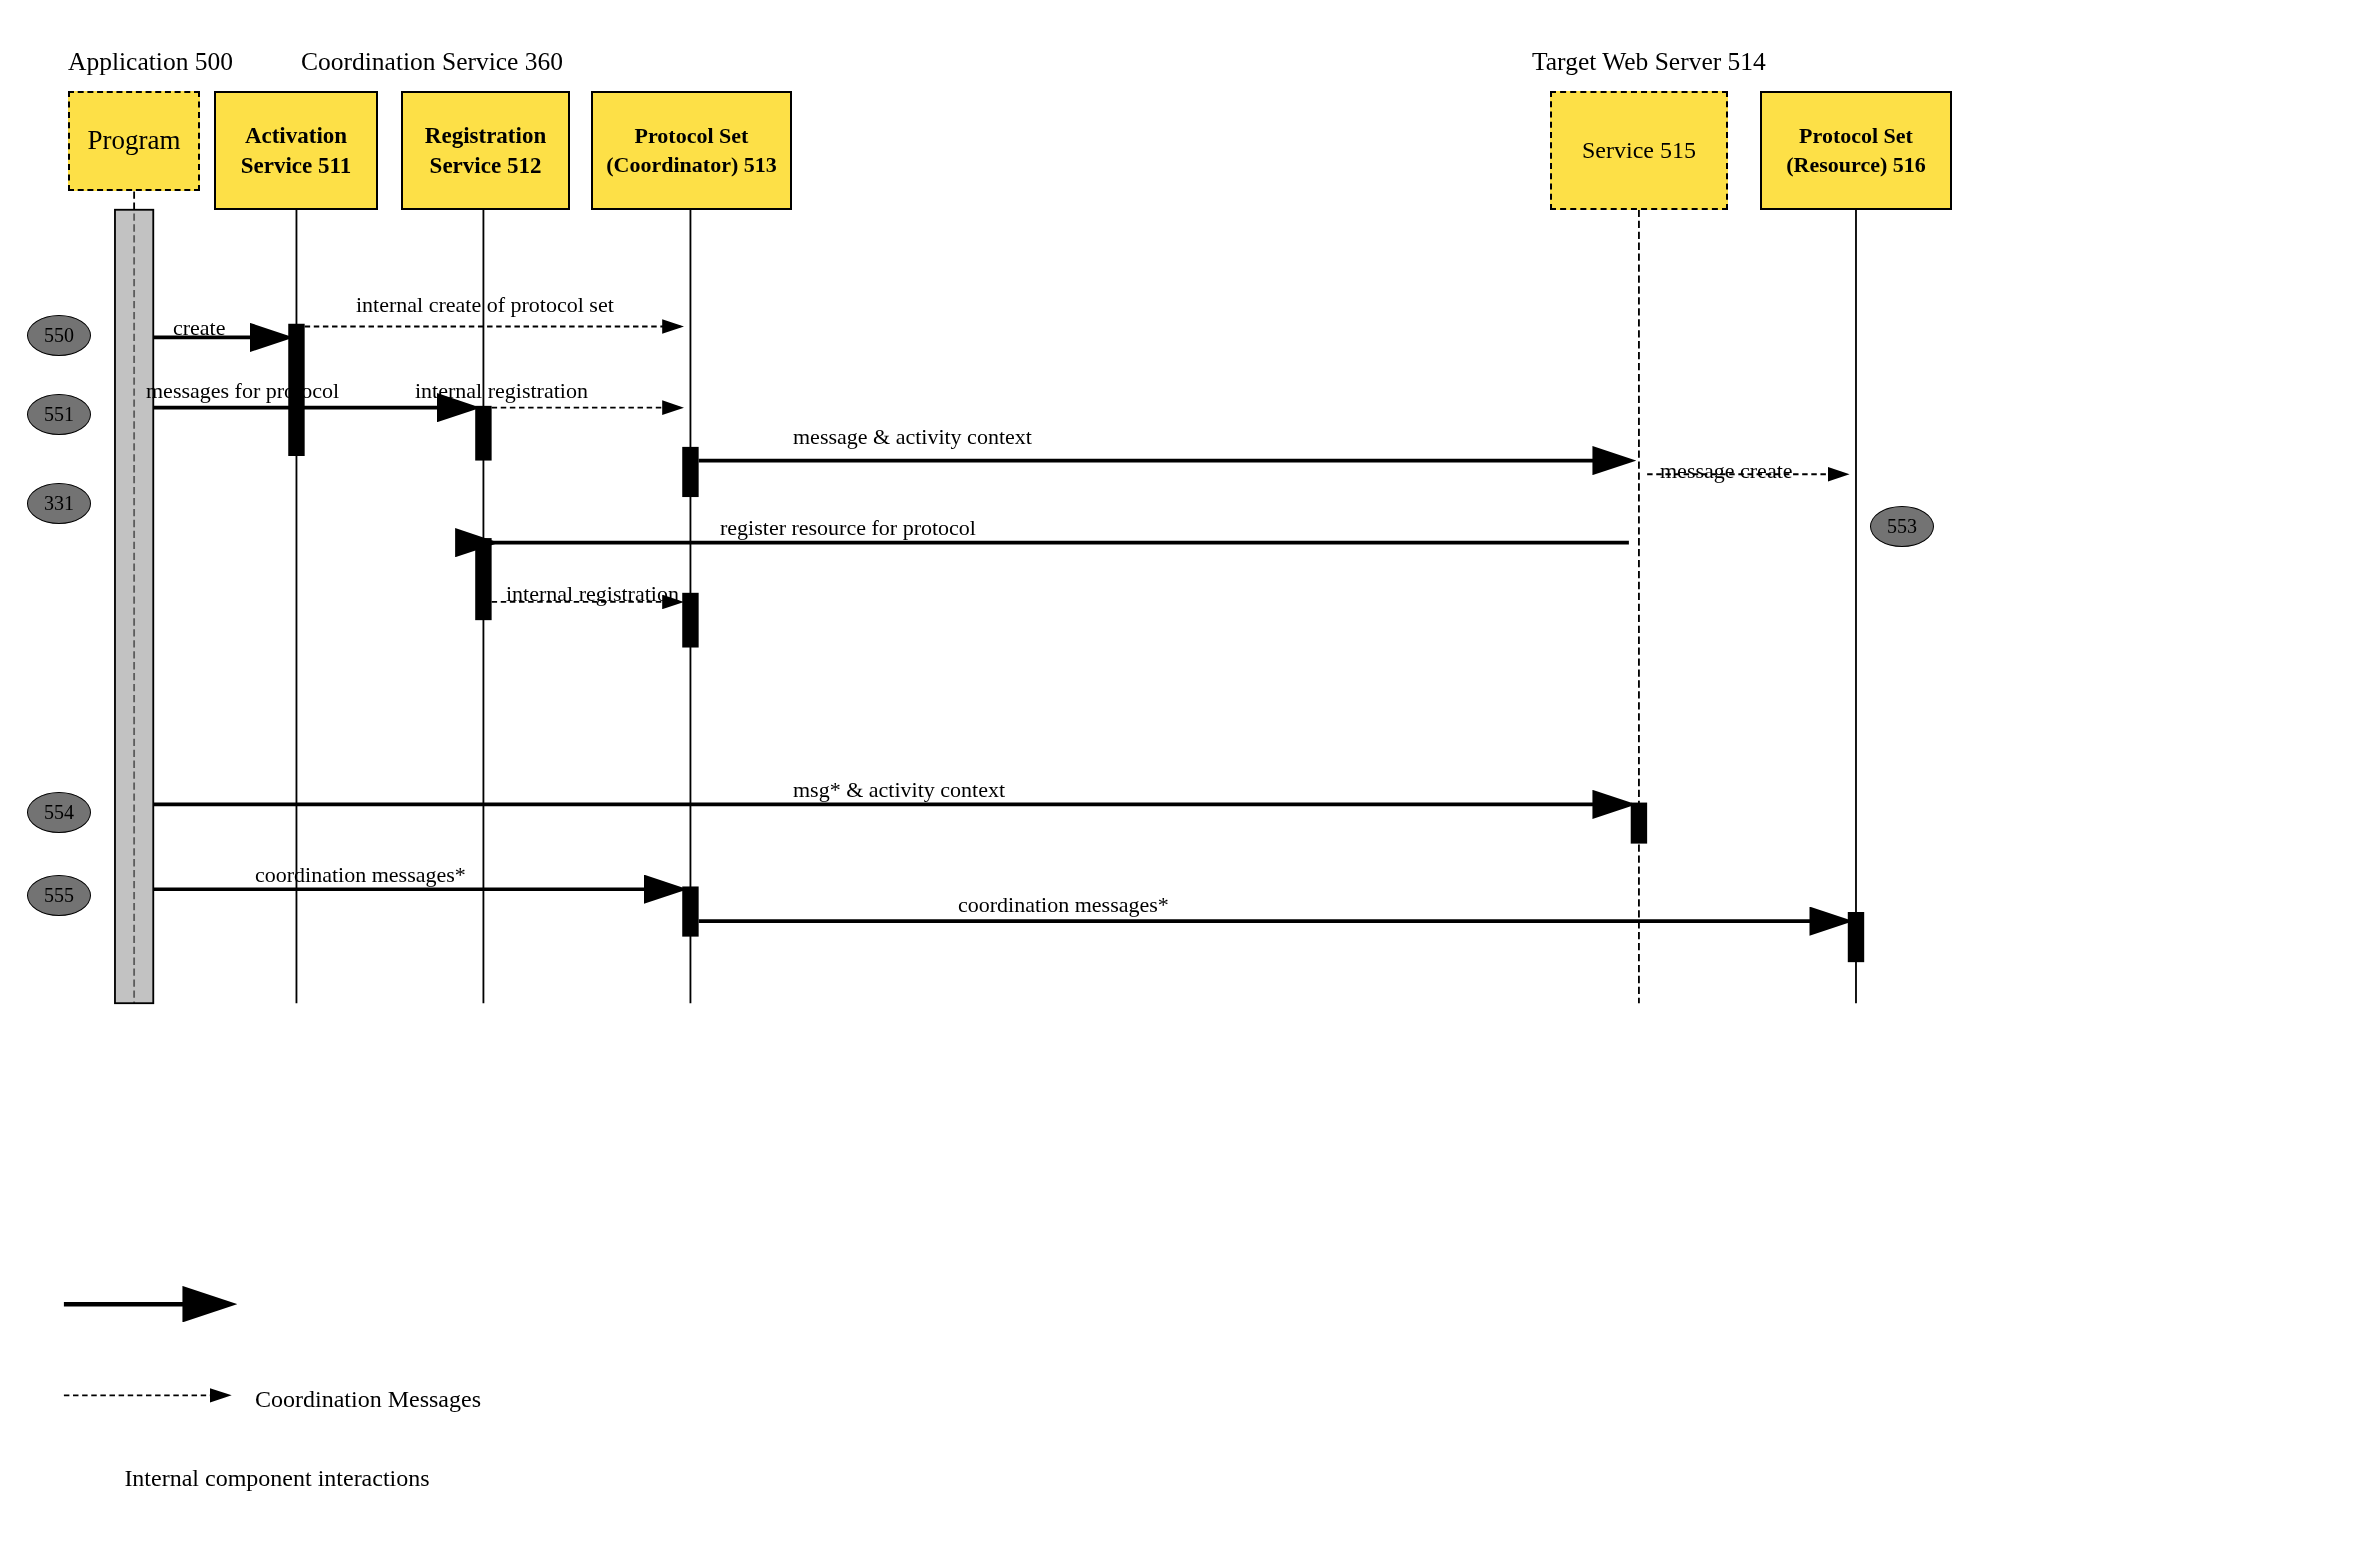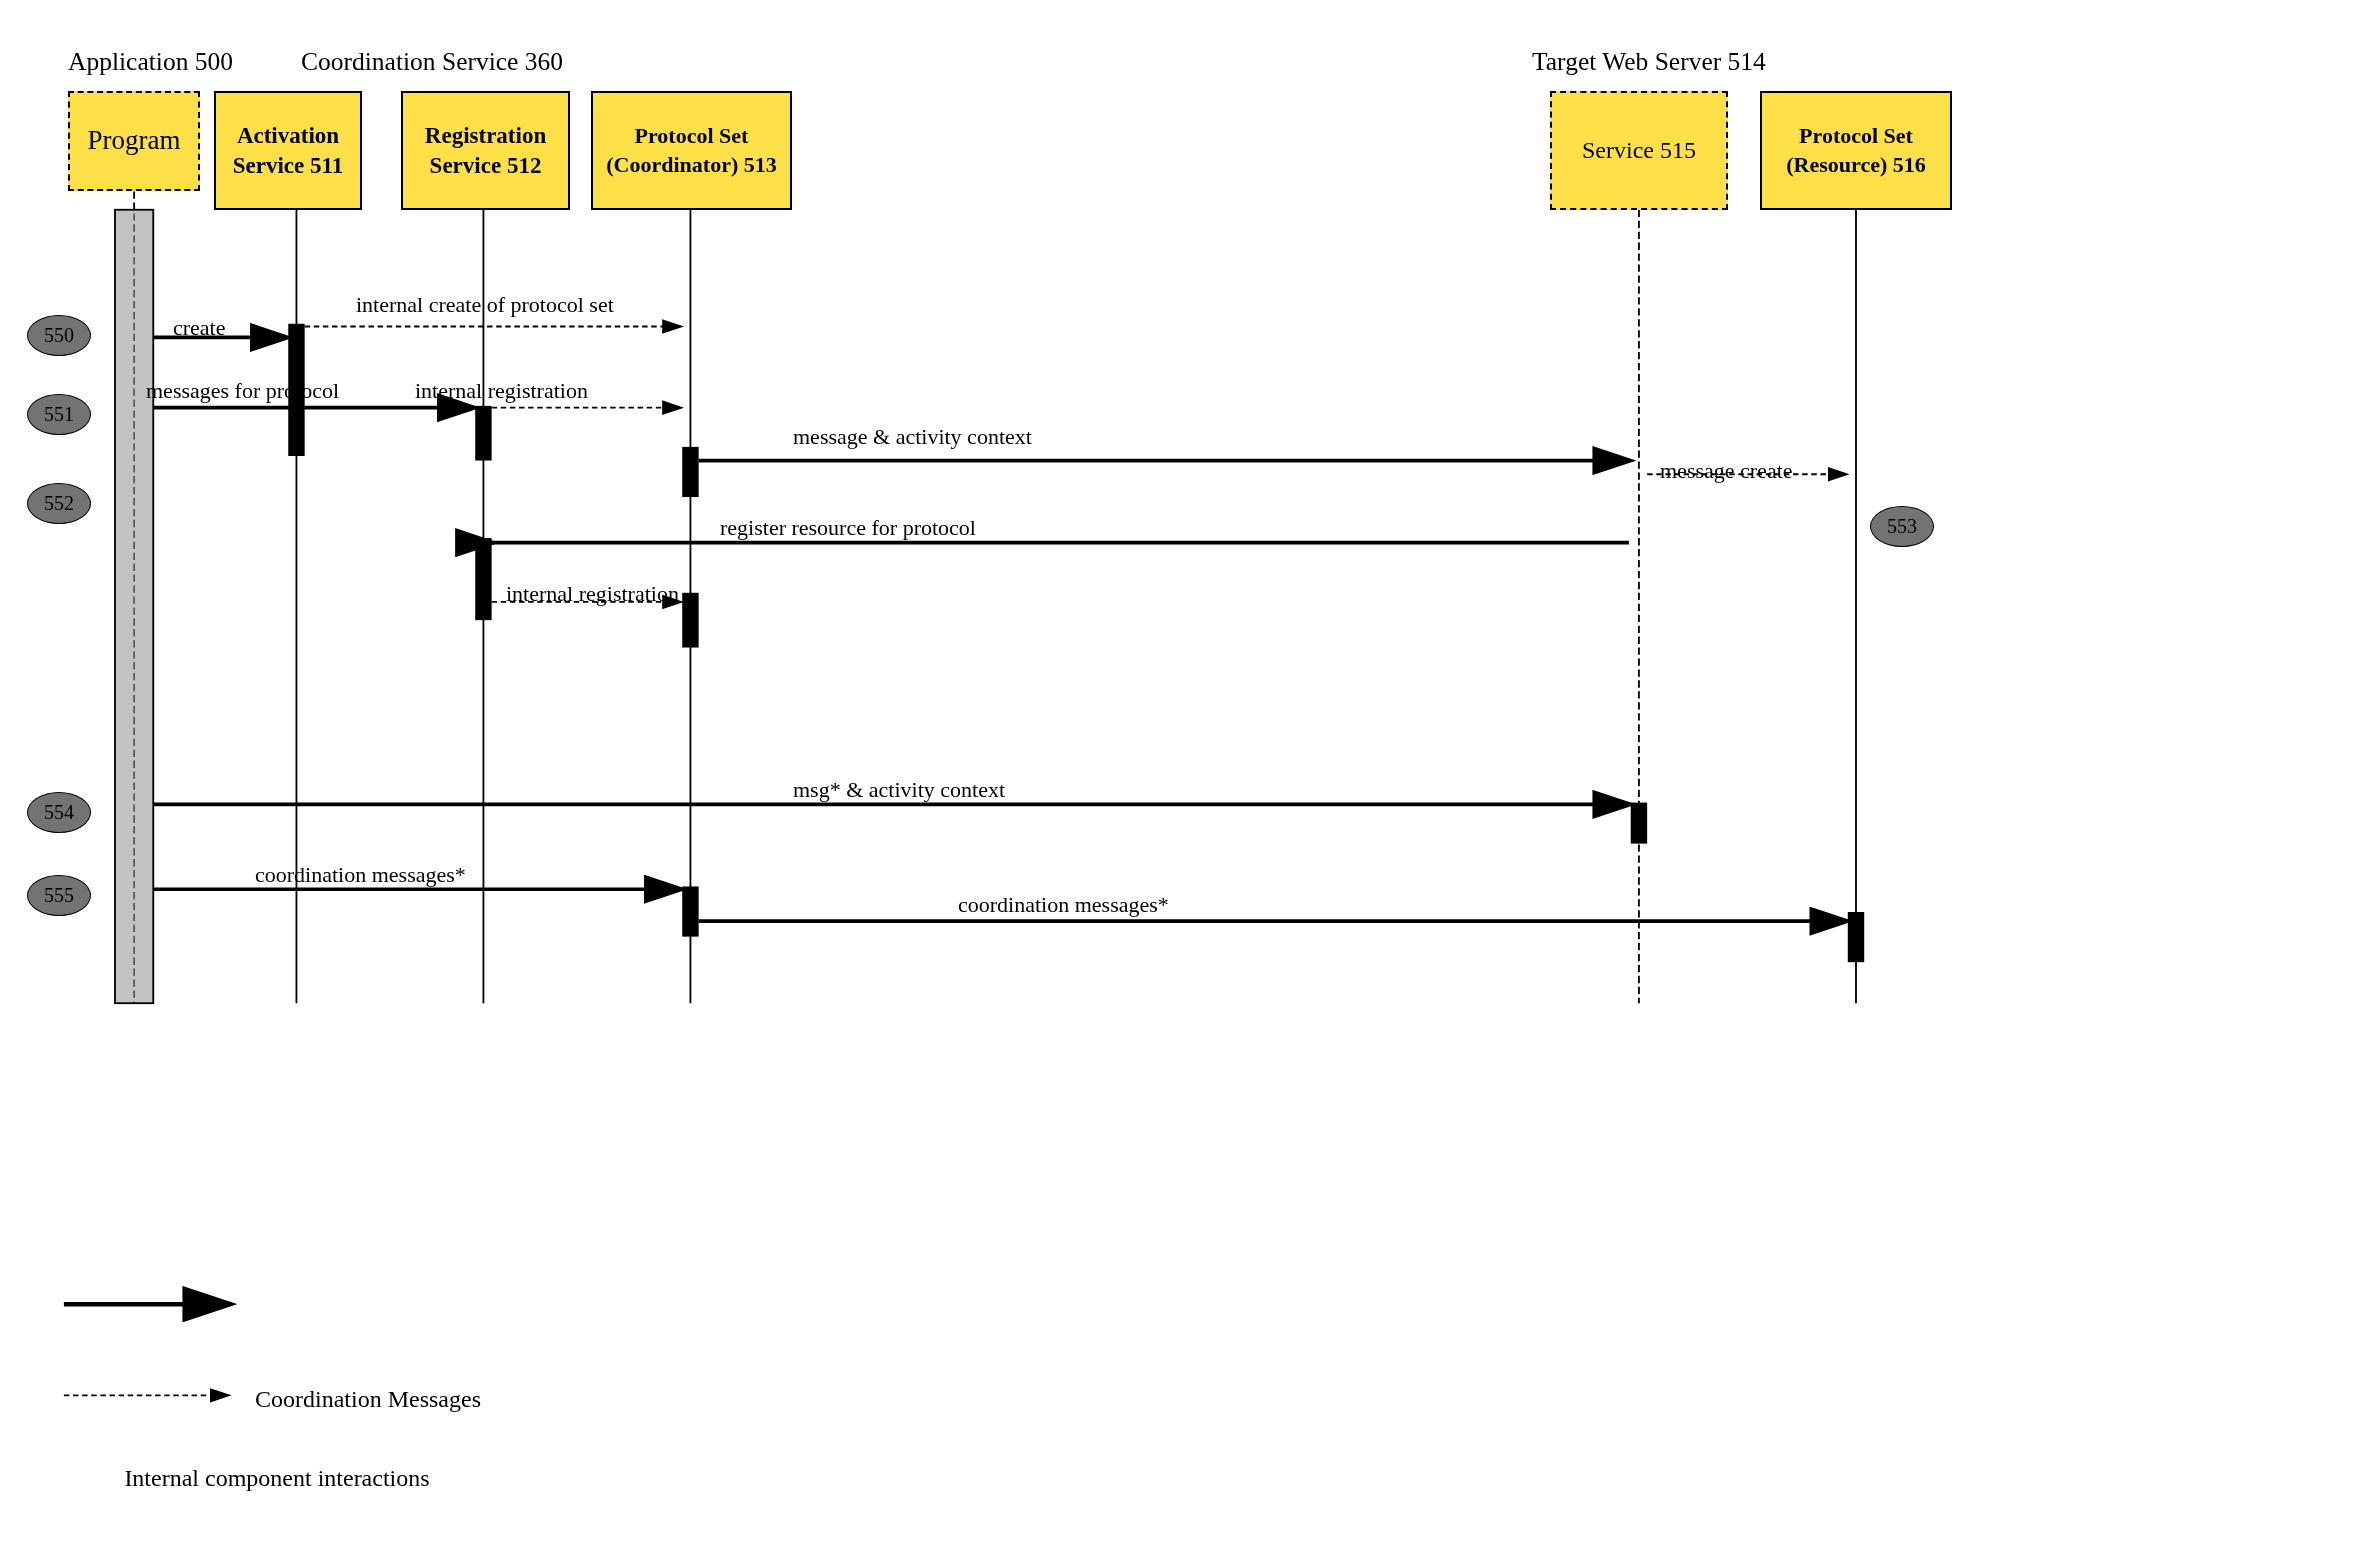--- a/index.html
+++ b/index.html
@@ -157,21 +157,21 @@
   <div class="header-label" style="left:68px; top:47px;">Application 500</div>
 
   <div class="header-label" style="left:301px; top:47px;">Coordination Service 360</div>
 
   <div class="header-label" style="left:1532px; top:47px;">Target Web Server 514</div>
 
   <div class="component-box dashed" style="left:68px; top:91px; width:132px; height:100px; font-size:27px;">
     Program
   </div>
 
-  <div class="component-box" style="left:214px; top:91px; width:148px; height:119px; font-size:23px;">
+  <div class="component-box" style="left:214px; top:91px; width:164px; height:119px; font-size:23px;">
     Activation<br>Service 511
   </div>
 
   <div class="component-box" style="left:401px; top:91px; width:169px; height:119px; font-size:23px;">
     Registration<br>Service 512
   </div>
 
   <div class="component-box" style="left:591px; top:91px; width:201px; height:119px; font-size:22px;">
     Protocol Set<br>(Coordinator) 513
   </div>
@@ -179,21 +179,21 @@
   <div class="component-box dashed" style="left:1550px; top:91px; width:178px; height:119px; font-size:24px;">
     Service 515
   </div>
 
   <div class="component-box" style="left:1760px; top:91px; width:192px; height:119px; font-size:22px;">
     Protocol Set<br>(Resource) 516
   </div>
 
   <div class="ellipse-label" style="left:27px; top:315px;">550</div>
   <div class="ellipse-label" style="left:27px; top:394px;">551</div>
-  <div class="ellipse-label" style="left:27px; top:483px;">552</div>
+  <div class="ellipse-label" style="left:27px; top:483px;">331</div>
   <div class="ellipse-label" style="left:27px; top:792px;">554</div>
   <div class="ellipse-label" style="left:27px; top:875px;">555</div>
   <div class="ellipse-label" style="left:1870px; top:506px;">553</div>
 
   <div class="msg-label" style="left:173px; top:315px;">create</div>
 
   <div class="msg-label" style="left:356px; top:292px;">internal create of protocol set</div>
 
   <div class="msg-label" style="left:146px; top:378px;">messages for protocol</div>
 

